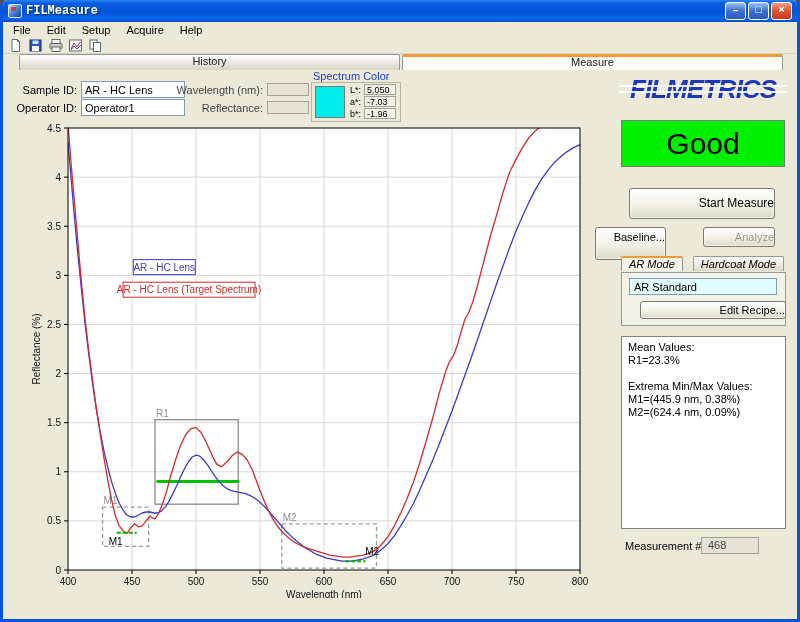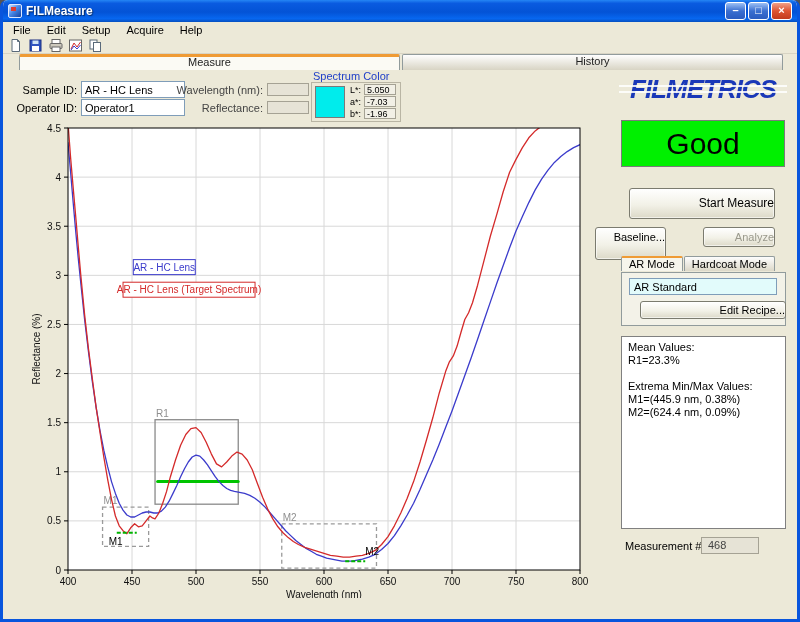--- a/index.html
+++ b/index.html
@@ -7,21 +7,21 @@
   .window{
     position:relative;width:800px;height:622px;
     border-left:3px solid #0855dd;border-right:3px solid #0855dd;border-bottom:3px solid #0855dd;
     border-radius:7px 7px 0 0;overflow:hidden;background:#ece9d8;
     font-family:"Liberation Sans",sans-serif;font-size:11px;color:#000;
   }
   
   .titlebar{
     position:absolute;left:0;right:0;top:0;height:22px;
     background:linear-gradient(180deg,#2586f5 0%,#0a5be0 15%,#0353d6 55%,#0767f0 85%,#054fc0 100%);
-    border-radius:5px 5px 0 0;display:flex;align-items:center;padding:0 5px;
+    border-radius:5px 5px 0 0;display:flex;align-items:center;padding:0 5px;font-family:Liberation Mono, monospace;
   }
   .title-icon{width:14px;height:14px;margin-right:4px;border-radius:2px;
     background:linear-gradient(135deg,#cfe3ff 0%,#4a8ae8 45%,#143f9e 100%);
     border:1px solid #dfe9ff;position:relative;}
   .title-icon::after{content:"";position:absolute;left:2px;top:2px;width:5px;height:4px;background:#e23b2e;}
   .title-text{color:#fff;font-weight:bold;font-size:12px;text-shadow:1px 1px 1px rgba(0,0,0,.55);}
   .win-buttons{margin-left:auto;display:flex;gap:2px;}
   .win-btn{width:21px;height:18px;border:1px solid #fff;border-radius:3px;color:#fff;
     font-size:11px;line-height:15px;text-align:center;font-weight:bold;
     background:linear-gradient(#9cc0f5,#3a6fd0 50%,#2a5cc0);}
@@ -52,21 +52,21 @@
   
   .logo{position:absolute;text-align:center;color:#1a38b8;font-weight:bold;font-style:italic;font-size:26px;letter-spacing:-1px;}
   .logo-stripe{position:absolute;height:2px;background:rgba(255,255,255,.85);}
   .status-box{position:absolute;border:1px solid #7a7a7a;display:flex;align-items:center;justify-content:center;
     font-size:30px;color:#000;}
   .xp-btn{position:absolute;border:1px solid #7b7b6f;border-radius:3px;text-align:right;
     background:linear-gradient(#ffffff,#f2f1e7 55%,#dcd9c8);font-family:"Liberation Sans",sans-serif;font-size:11px;color:#000;
     box-shadow:inset 0 0 0 1px rgba(255,255,255,.6);}
   .xp-btn.big{font-size:12px;}
   .xp-btn.disabled{color:#9a998c;}
-  .mode-tabs{position:absolute;display:flex;gap:1px;}
+  .mode-tabs{position:absolute;display:flex;gap:10px;font-style:italic;}
   .mode-tab{border:1px solid #919b9c;border-bottom:none;border-radius:2px 2px 0 0;padding:1px 7px;font-size:11px;
     background:linear-gradient(#fdfdfd,#dcd8c8);}
   .mode-tab.active{background:#f6f5ec;border-top:2px solid #ef9b35;padding-top:0;}
   .mode-panel{position:absolute;border:1px solid #919b9c;background:#f3f2e8;}
   input.recipe{position:absolute;border:1px solid #7f9db9;background:#e2fbfb;font-family:"Liberation Sans",sans-serif;font-size:11px;padding:1px 4px;}
   .results{position:absolute;background:#fff;border:1px solid #808080;font-size:11px;padding:4px 6px;line-height:13px;overflow:hidden;}
   .res-line{min-height:13px;}
   .meas-box{position:absolute;background:#e6e3d6;border:1px solid #a5a294;font-size:11px;color:#444;padding:1px 6px;line-height:13px;}
   svg text{font-family:"Liberation Sans",sans-serif;}
 </style>
@@ -123,22 +123,22 @@
       </span>
     <span class="tb-btn">
         <svg width="15" height="15">
           <rect x="2" y="2" width="7" height="9" fill="#fff" stroke="#5a6a7a"></rect>
           <rect x="5.5" y="4.5" width="7" height="9" fill="#fff" stroke="#5a6a7a"></rect>
         </svg>
       </span>
   </div>
 
   <div class="tabrow">
+    <div class="main-tab">History</div>
     <div class="main-tab active">Measure</div>
-    <div class="main-tab">History</div>
   </div>
 
   <div class="page">
 
     <div class="abs lbl r" style="left:12px;top:14px;width:62px;">Sample ID:</div>
     <input class="tbox" style="left: 78px; top: 11px; width: 104px; height: 17px;" value="AR - HC Lens">
     <div class="abs lbl r" style="left:12px;top:32px;width:62px;">Operator ID:</div>
     <input class="tbox" style="left: 78px; top: 29px; width: 104px; height: 17px;" value="Operator1">
 
     <div class="abs lbl r" style="left:168px;top:14px;width:92px;color:#444;">Wavelength (nm):</div>

